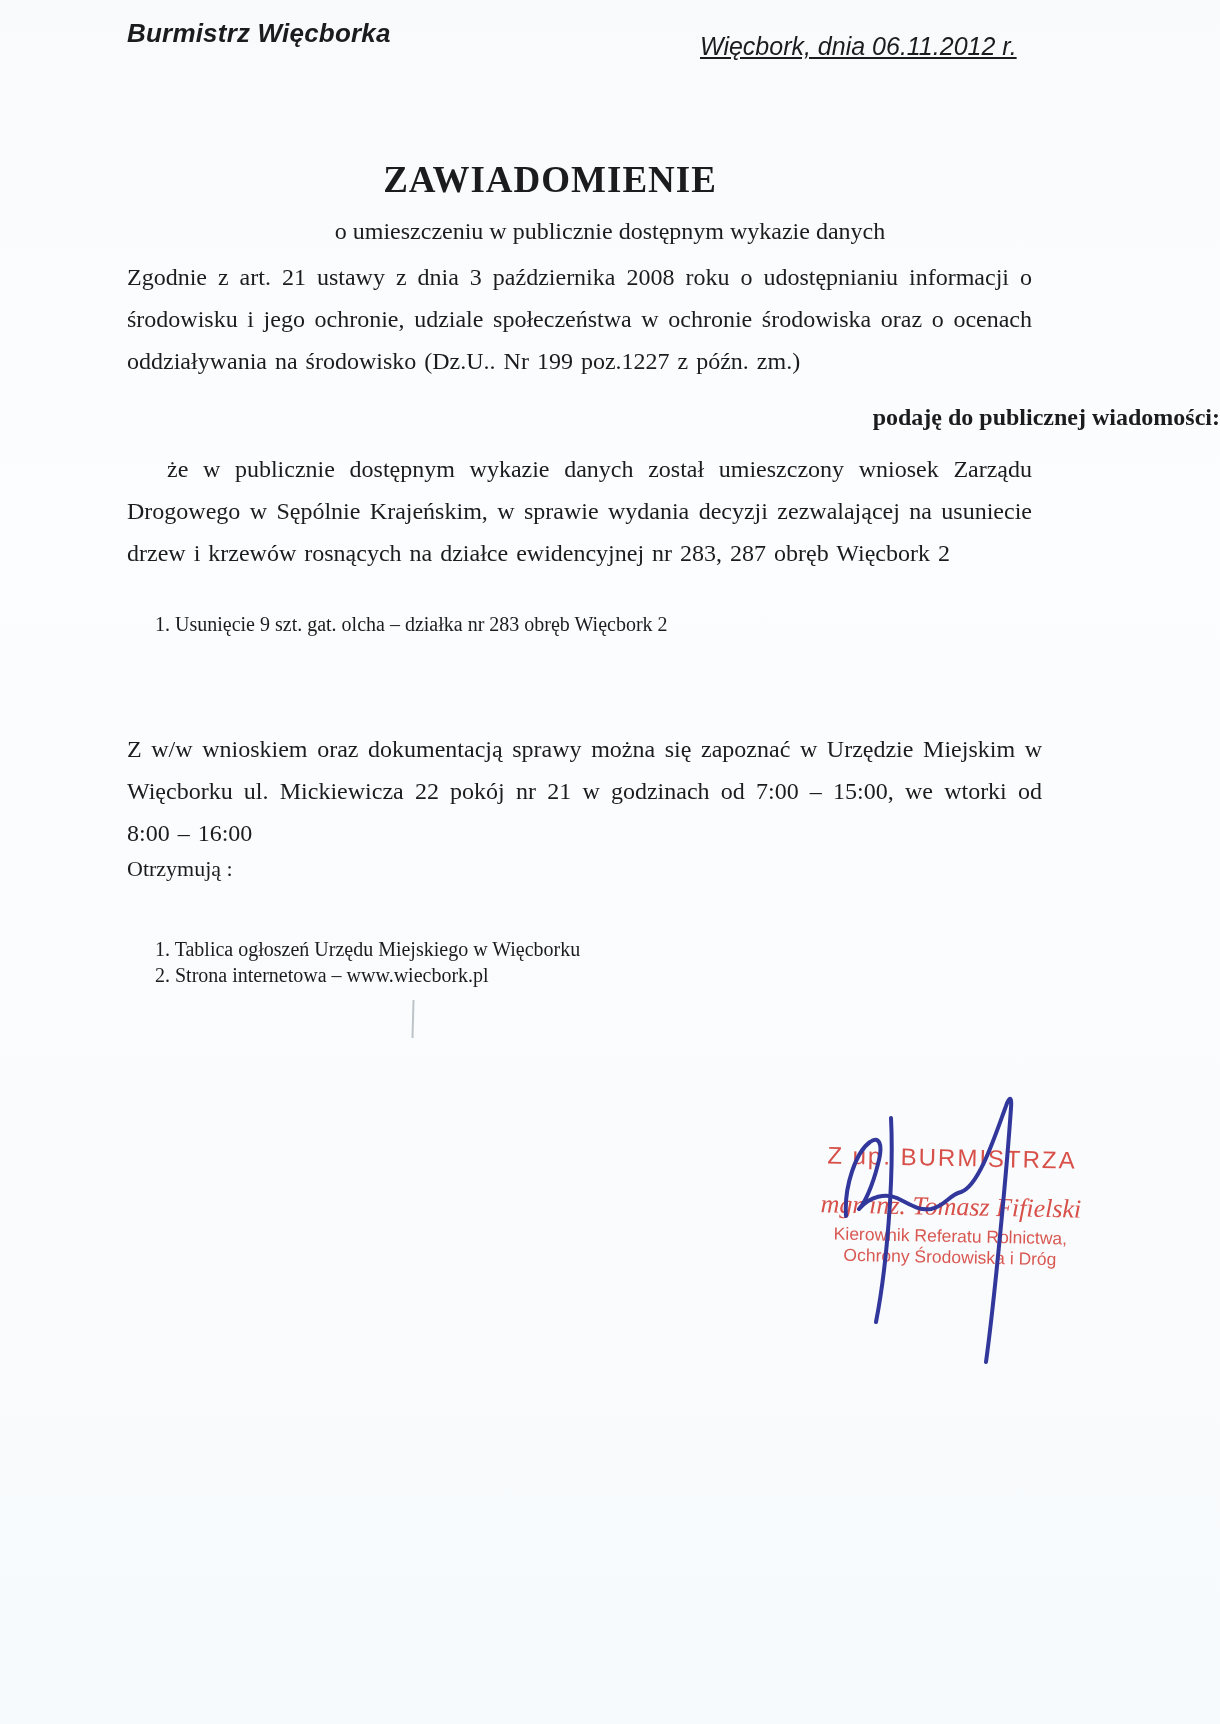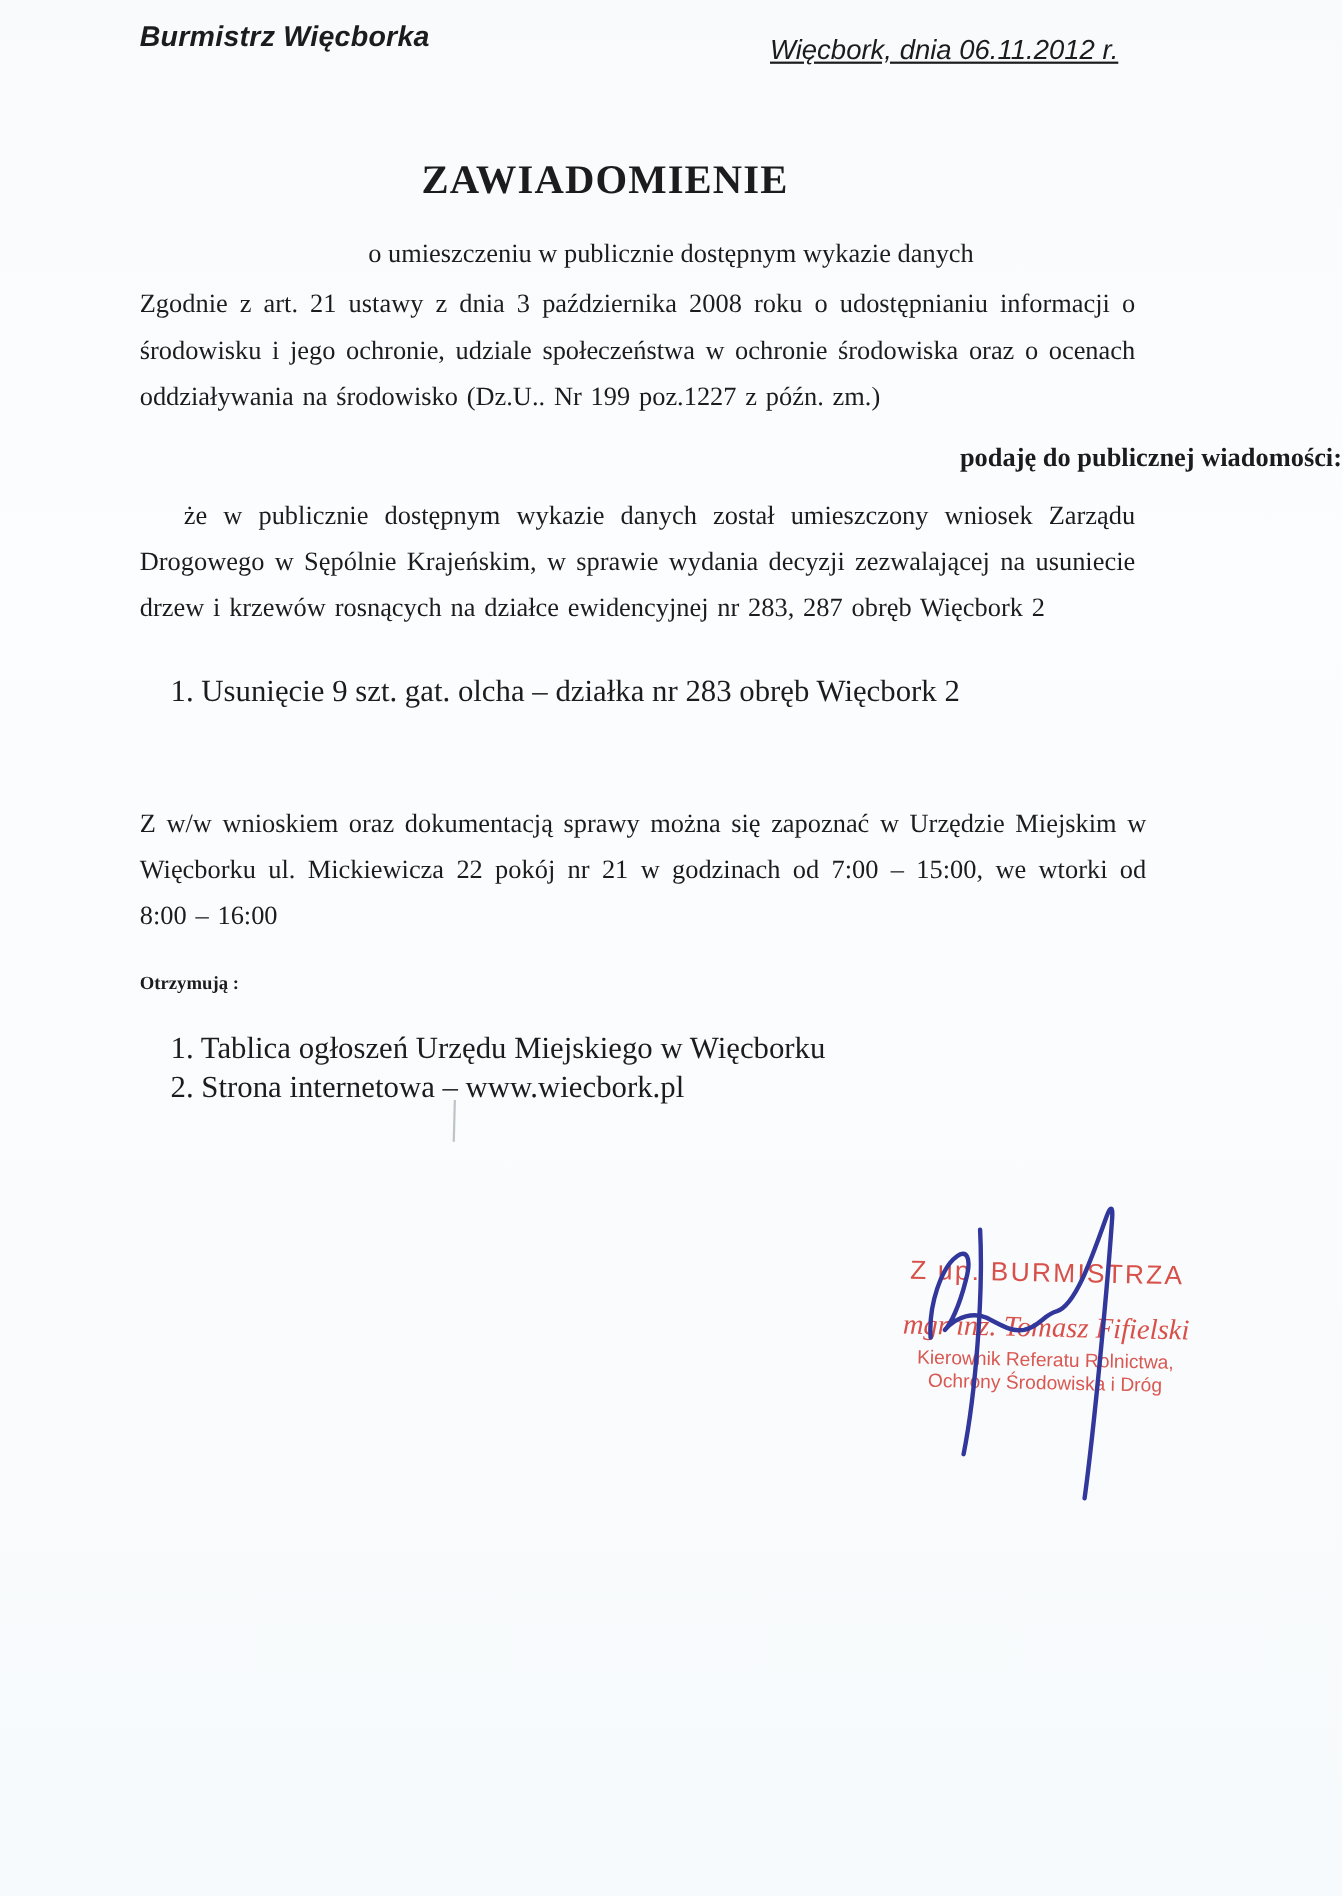--- a/index.html
+++ b/index.html
@@ -18,38 +18,38 @@
   }
   .abs { position: absolute; }
 
   
   .hdr-left { left: 127px; top: 18px; font-family: "Liberation Sans", sans-serif; font-style: italic; }
   .hdr-sender { font-size: 26px; font-weight: bold; letter-spacing: 0.2px; }
   .hdr-case { font-size: 25px; margin-top: 6px; }
   .hdr-right { left: 700px; top: 32px; font-family: "Liberation Sans", sans-serif; font-style: italic; font-size: 25px; text-decoration: underline; }
 
   
-  .doc-title { left: 0; top: 142px; width: 1100px; text-align: center;
+  .doc-title { left: 0; top: 158px; width: 1100px; text-align: center;
                font-size: 37px; font-weight: bold; letter-spacing: 1px; }
   .doc-subtitle { left: 0; top: 188px; width: 1220px; text-align: center; font-size: 24px; margin-top: 30px; }
 
   
   .para { left: 127px; width: 905px; font-size: 24px; line-height: 42px;
           text-align: justify; text-align-last: left; word-spacing: 2px; }
   .para-legal { top: 256px; }
   .announce { left: 0; top: 404px; width: 1220px; text-align: right;
               font-size: 24px; font-weight: bold; }
   .para-body { top: 448px; text-indent: 40px; }
 
-  .list-block { left: 155px; font-size: 28px; }
+  .list-block { left: 155px; font-size: 20px; }
   .list-removal { top: 613px; }
   .list-removal .li { margin-bottom: 9px; }
   .para-info { top: 728px; width: 915px; }
 
-  .recipients-heading { left: 127px; top: 884px; font-size: 17px; font-weight: bold; }
+  .recipients-heading { left: 127px; top: 856px; font-size: 22px; font-weight: normal; }
   .list-recipients { top: 938px; }
   .list-recipients .li { margin-bottom: 3px; }
 
   
   .artifact-line { left: 412px; top: 1000px; width: 2px; height: 38px;
                    background: #8d979e; opacity: 0.55; transform: rotate(1.5deg); }
 
   
   .stamp { left: 805px; top: 1146px; width: 292px; text-align: center;
            transform: rotate(1.2deg); line-height: 1; }

